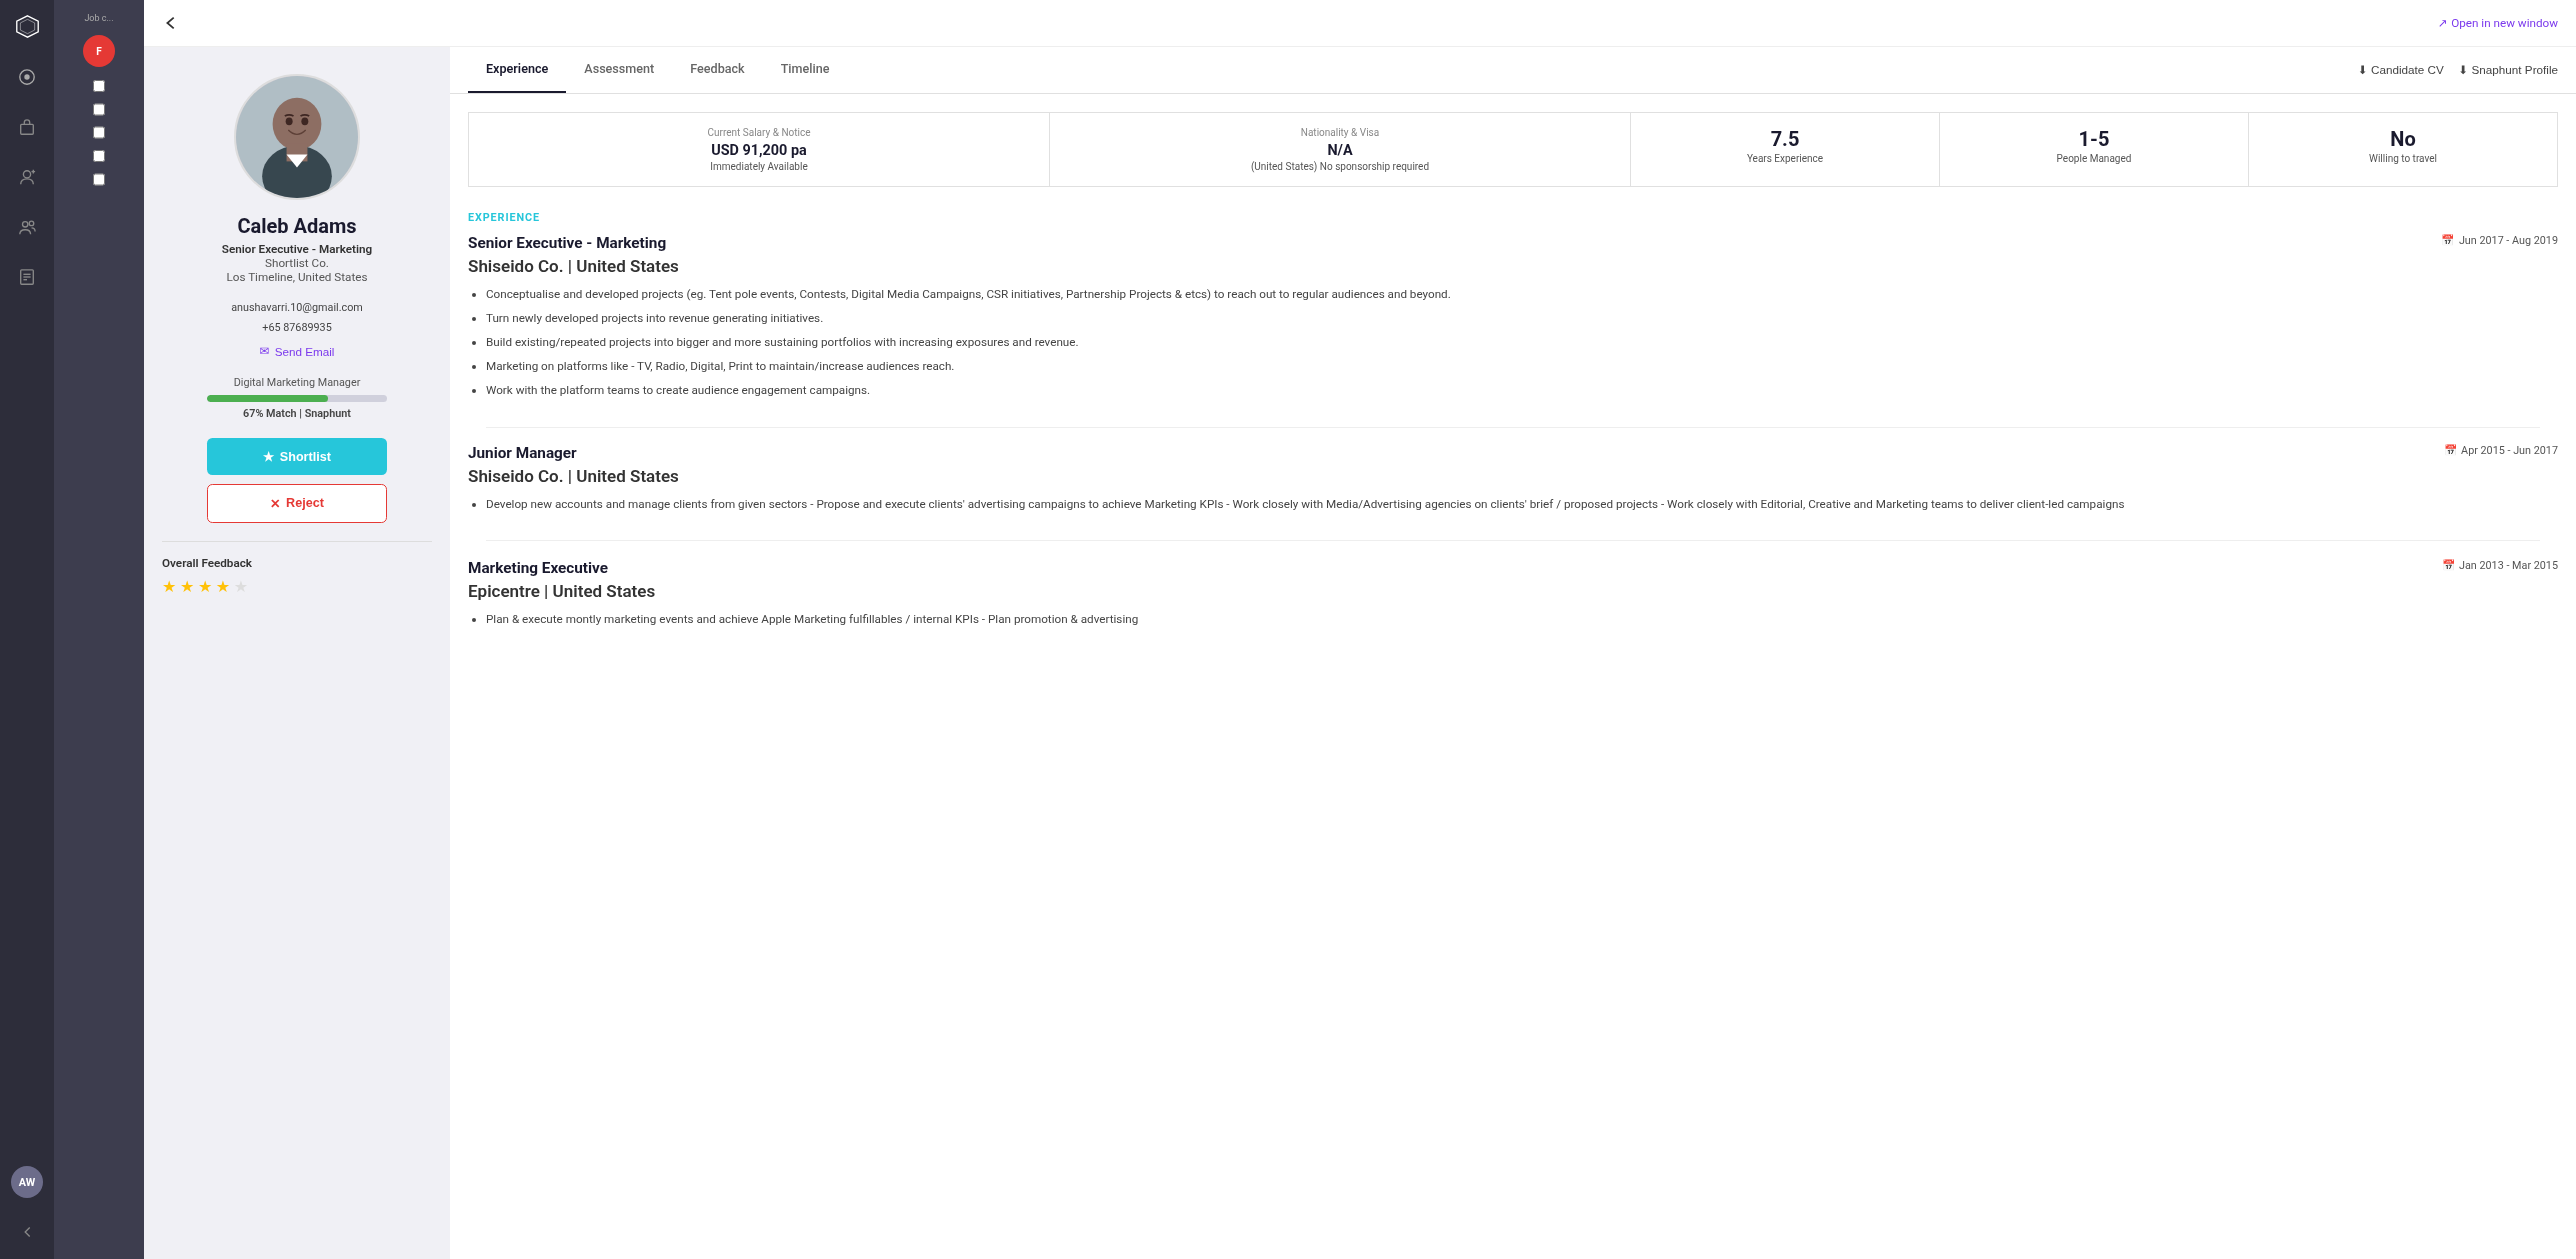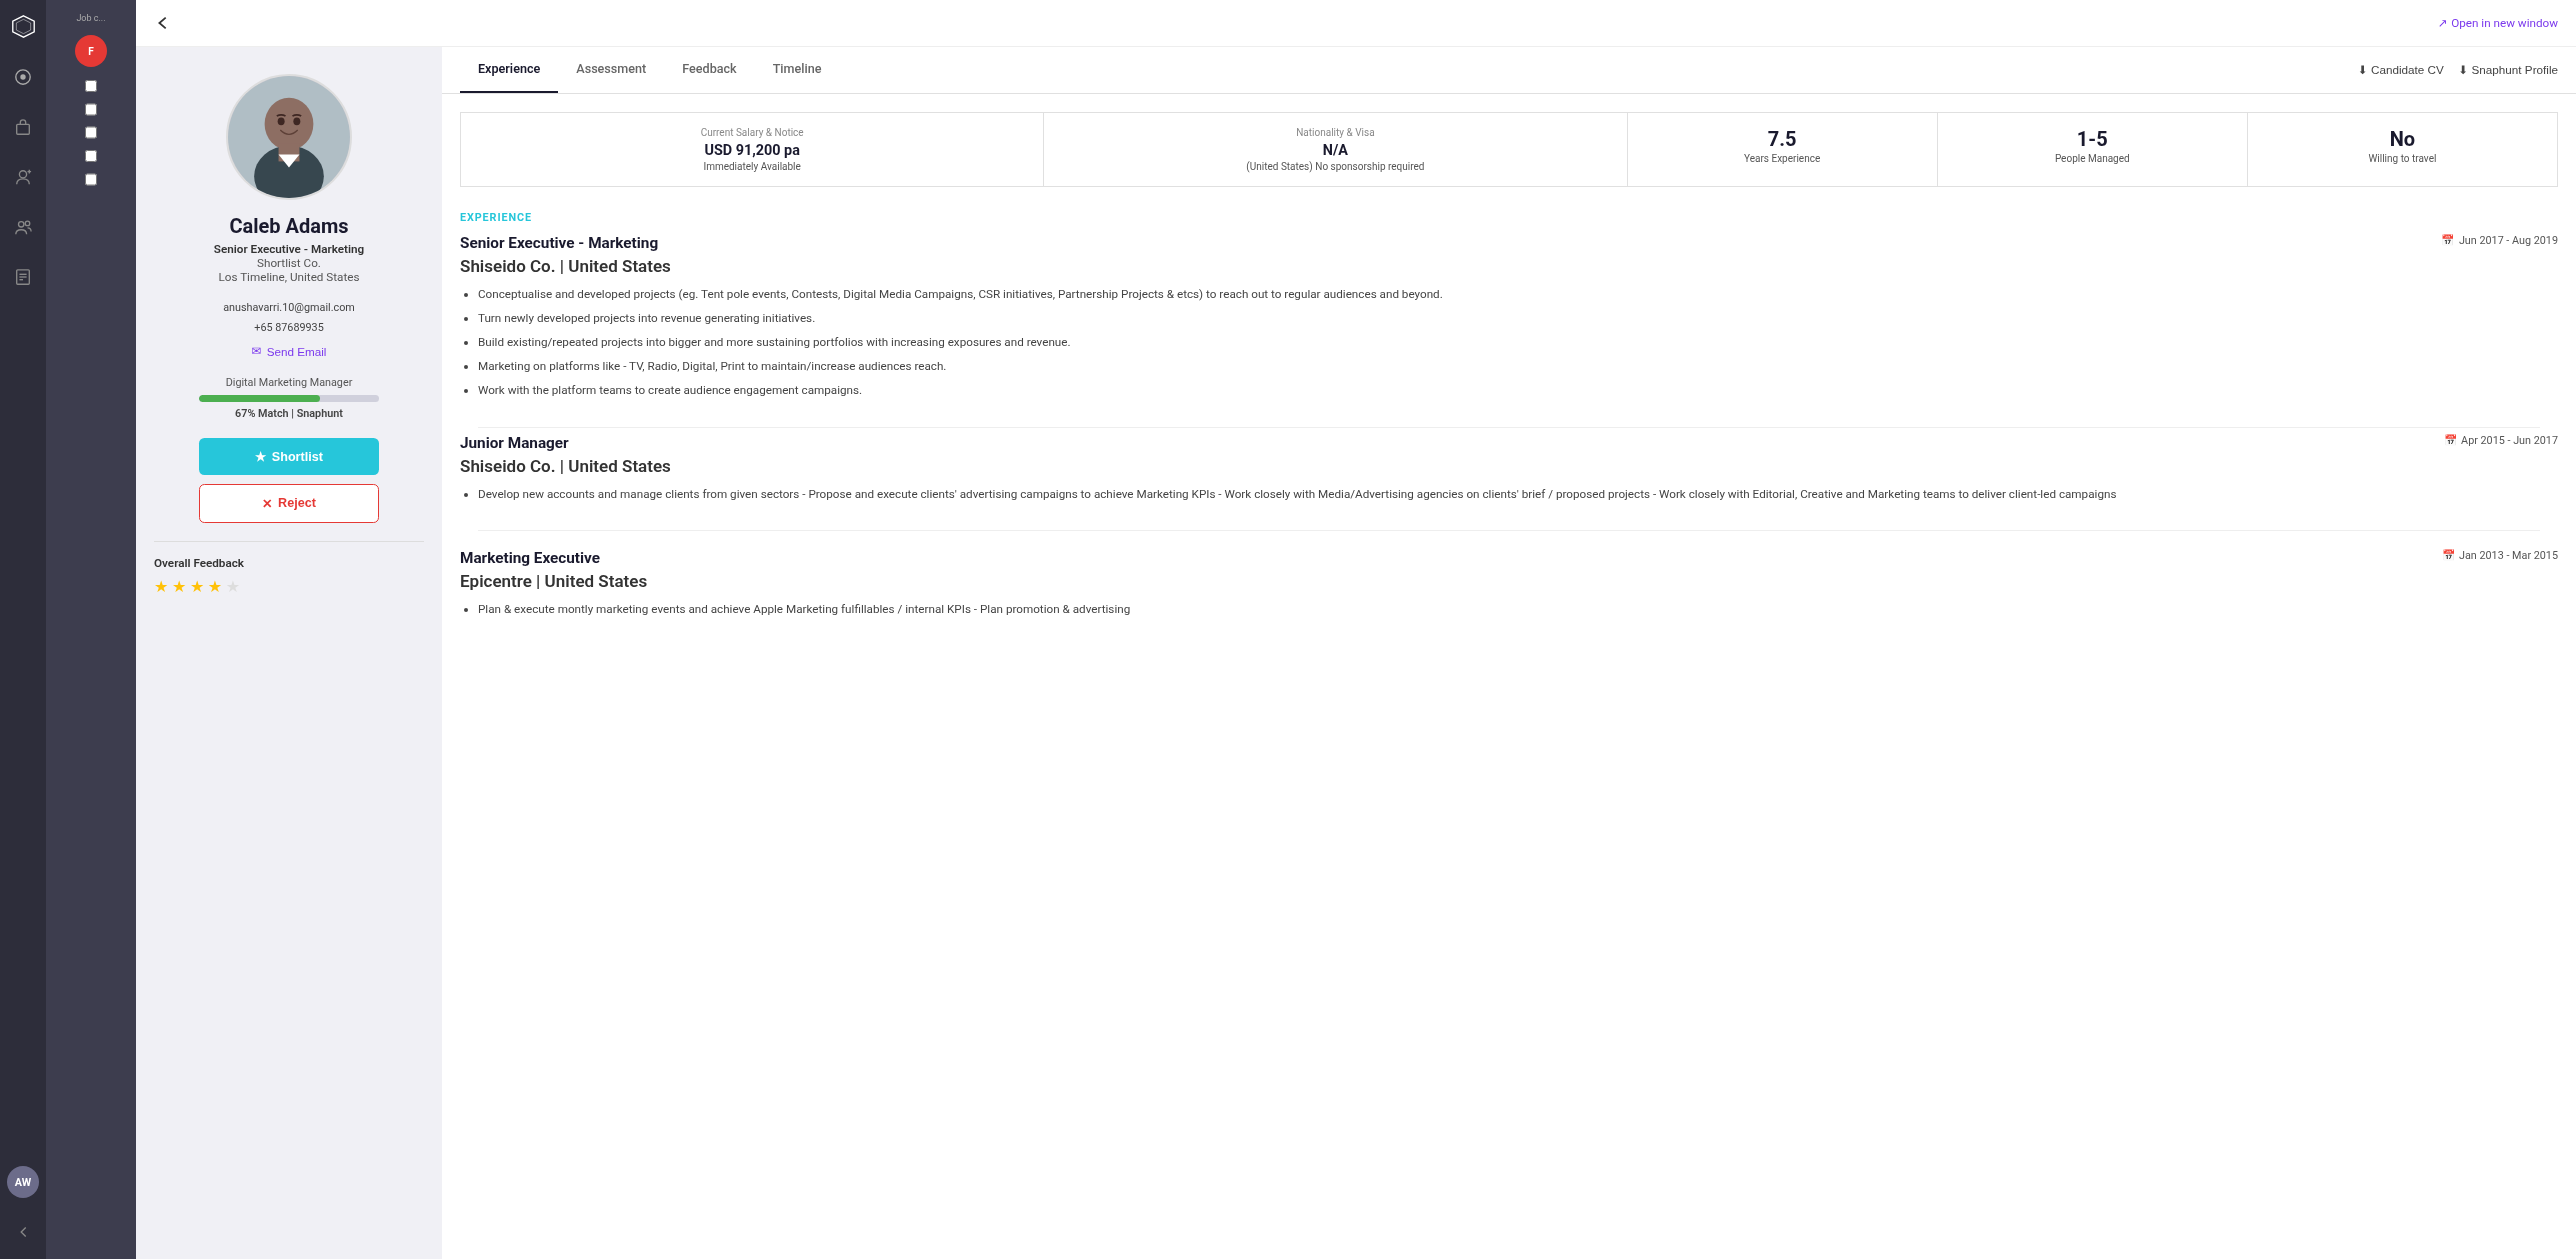--- a/index.html
+++ b/index.html
@@ -1,20 +1,20 @@
 <!DOCTYPE html>
 <html style="font-size:14.4px"><head>
   <meta charset="utf-8">
   <style>
     * { box-sizing: border-box; margin: 0; padding: 0; }
     body { font-family: -apple-system, BlinkMacSystemFont, 'Segoe UI', Roboto, sans-serif; background: #f5f5f5; display: flex; height: 100vh; overflow: hidden; }
 
     
     .sidebar-dark {
-      width: 46px;
+      width: 54px;
       background: #2d2d3a;
       display: flex;
       flex-direction: column;
       align-items: center;
       padding: 10.8px 0;
       gap: 18px;
       flex-shrink: 0;
     }
     .sidebar-logo {
       width: 32px;
@@ -636,21 +636,21 @@
             <li>Conceptualise and developed projects (eg. Tent pole events, Contests, Digital Media Campaigns, CSR initiatives, Partnership Projects &amp; etcs) to reach out to regular audiences and beyond.</li>
             <li>Turn newly developed projects into revenue generating initiatives.</li>
             <li>Build existing/repeated projects into bigger and more sustaining portfolios with increasing exposures and revenue.</li>
             <li>Marketing on platforms like - TV, Radio, Digital, Print to maintain/increase audiences reach.</li>
             <li>Work with the platform teams to create audience engagement campaigns.</li>
           </ul>
         </div>
 
         <hr class="divider">
 
-        <div class="exp-item" style="margin-top:6px;">
+        <div class="exp-item" style="margin-top:16px;">
           <div class="exp-header">
             <div class="exp-title">Junior Manager</div>
             <div class="exp-date">
               <span>📅</span>
               <span>Apr 2015 - Jun 2017</span>
             </div>
           </div>
           <div class="exp-company">Shiseido Co. | United States</div>
           <ul class="exp-bullets">
             <li>Develop new accounts and manage clients from given sectors - Propose and execute clients' advertising campaigns to achieve Marketing KPIs - Work closely with Media/Advertising agencies on clients' brief / proposed projects - Work closely with Editorial, Creative and Marketing teams to deliver client-led campaigns</li>

